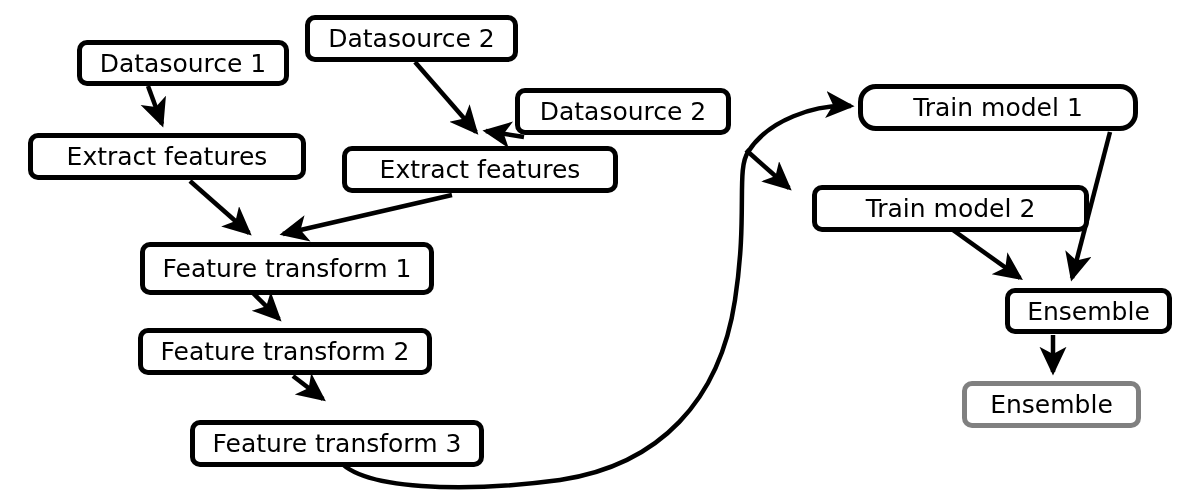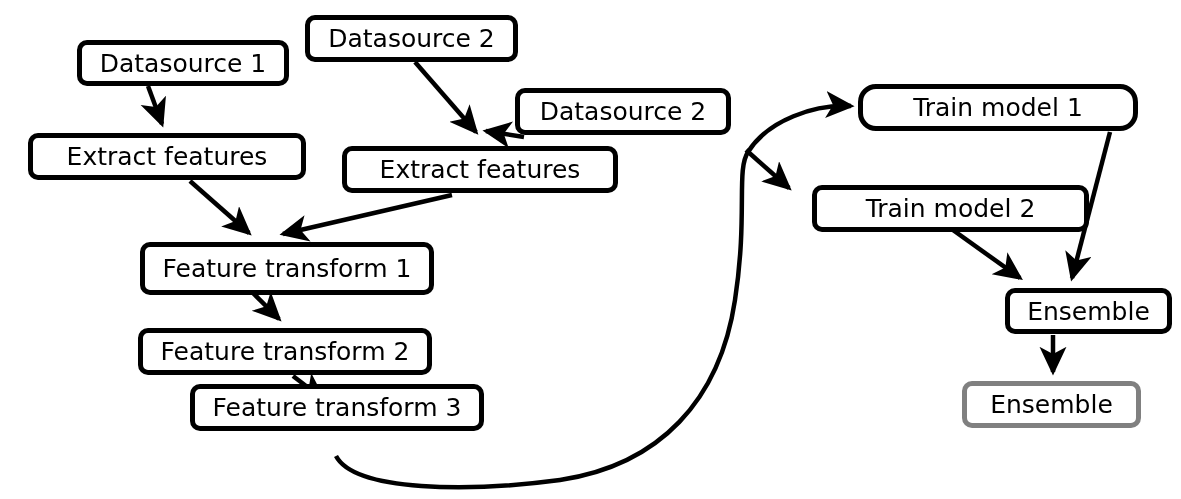--- a/index.html
+++ b/index.html
@@ -102,21 +102,21 @@
       </div>
       <div class="node" style="left: 342px; top: 146px; width: 276px; height: 47px; font-size: 25px; border-color: rgb(0, 0, 0);">
         <span class="node-label">Extract features</span>
       </div>
       <div class="node" style="left: 120px; top: 242px; width: 294px; height: 53px; font-size: 25px; border-color: rgb(0, 0, 0); margin-left: 20px;">
         <span class="node-label">Feature transform 1</span>
       </div>
       <div class="node" style="left: 138px; top: 328px; width: 294px; height: 47px; font-size: 25px; border-color: rgb(0, 0, 0);">
         <span class="node-label">Feature transform 2</span>
       </div>
-      <div class="node" style="left: 190px; top: 384px; width: 294px; height: 47px; font-size: 25px; border-color: rgb(0, 0, 0);">
+      <div class="node" style="left: 190px; top: 420px; width: 294px; height: 47px; font-size: 25px; border-color: rgb(0, 0, 0);">
         <span class="node-label">Feature transform 3</span>
       </div>
       <div class="node" style="left: 858px; top: 84px; width: 280px; height: 47px; font-size: 25px; border-color: rgb(0, 0, 0); border-radius: 18px;">
         <span class="node-label">Train model 1</span>
       </div>
       <div class="node" style="left: 796px; top: 185px; width: 277px; height: 47px; font-size: 25px; border-color: rgb(0, 0, 0); margin-left: 16px;">
         <span class="node-label">Train model 2</span>
       </div>
       <div class="node" style="left: 1005px; top: 288px; width: 167px; height: 46px; font-size: 25px; border-color: rgb(0, 0, 0);">
         <span class="node-label">Ensemble</span>

